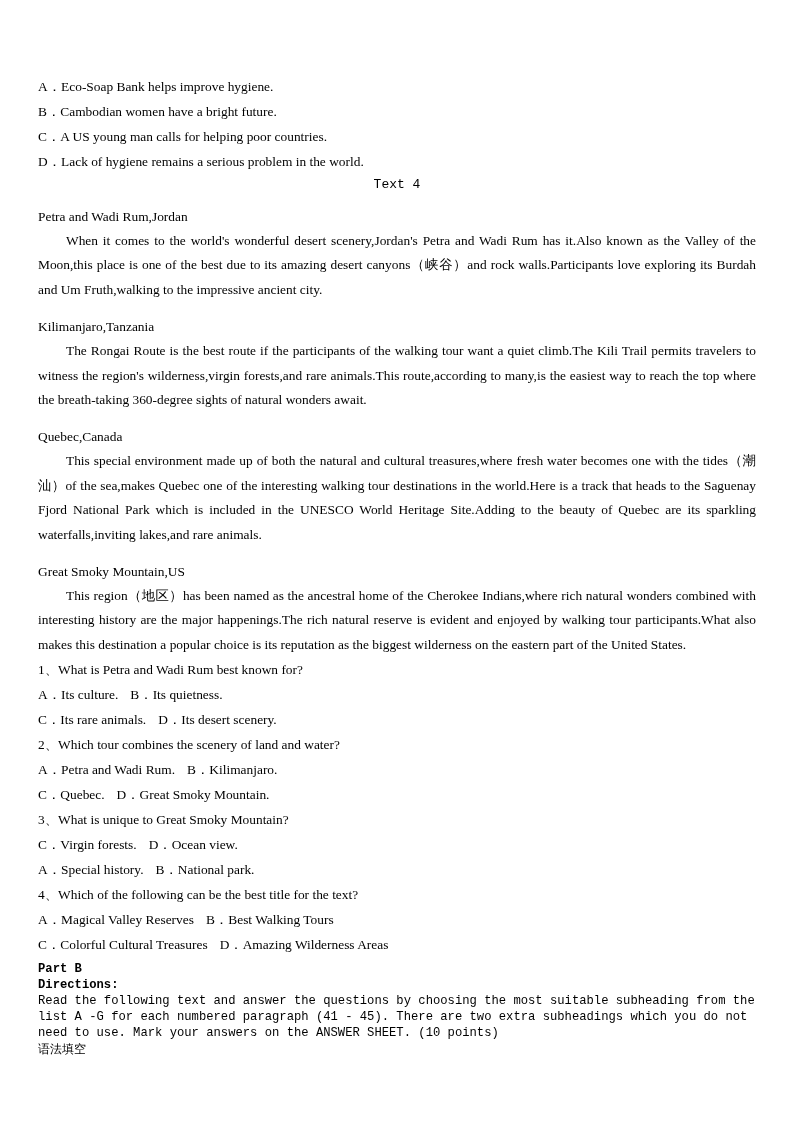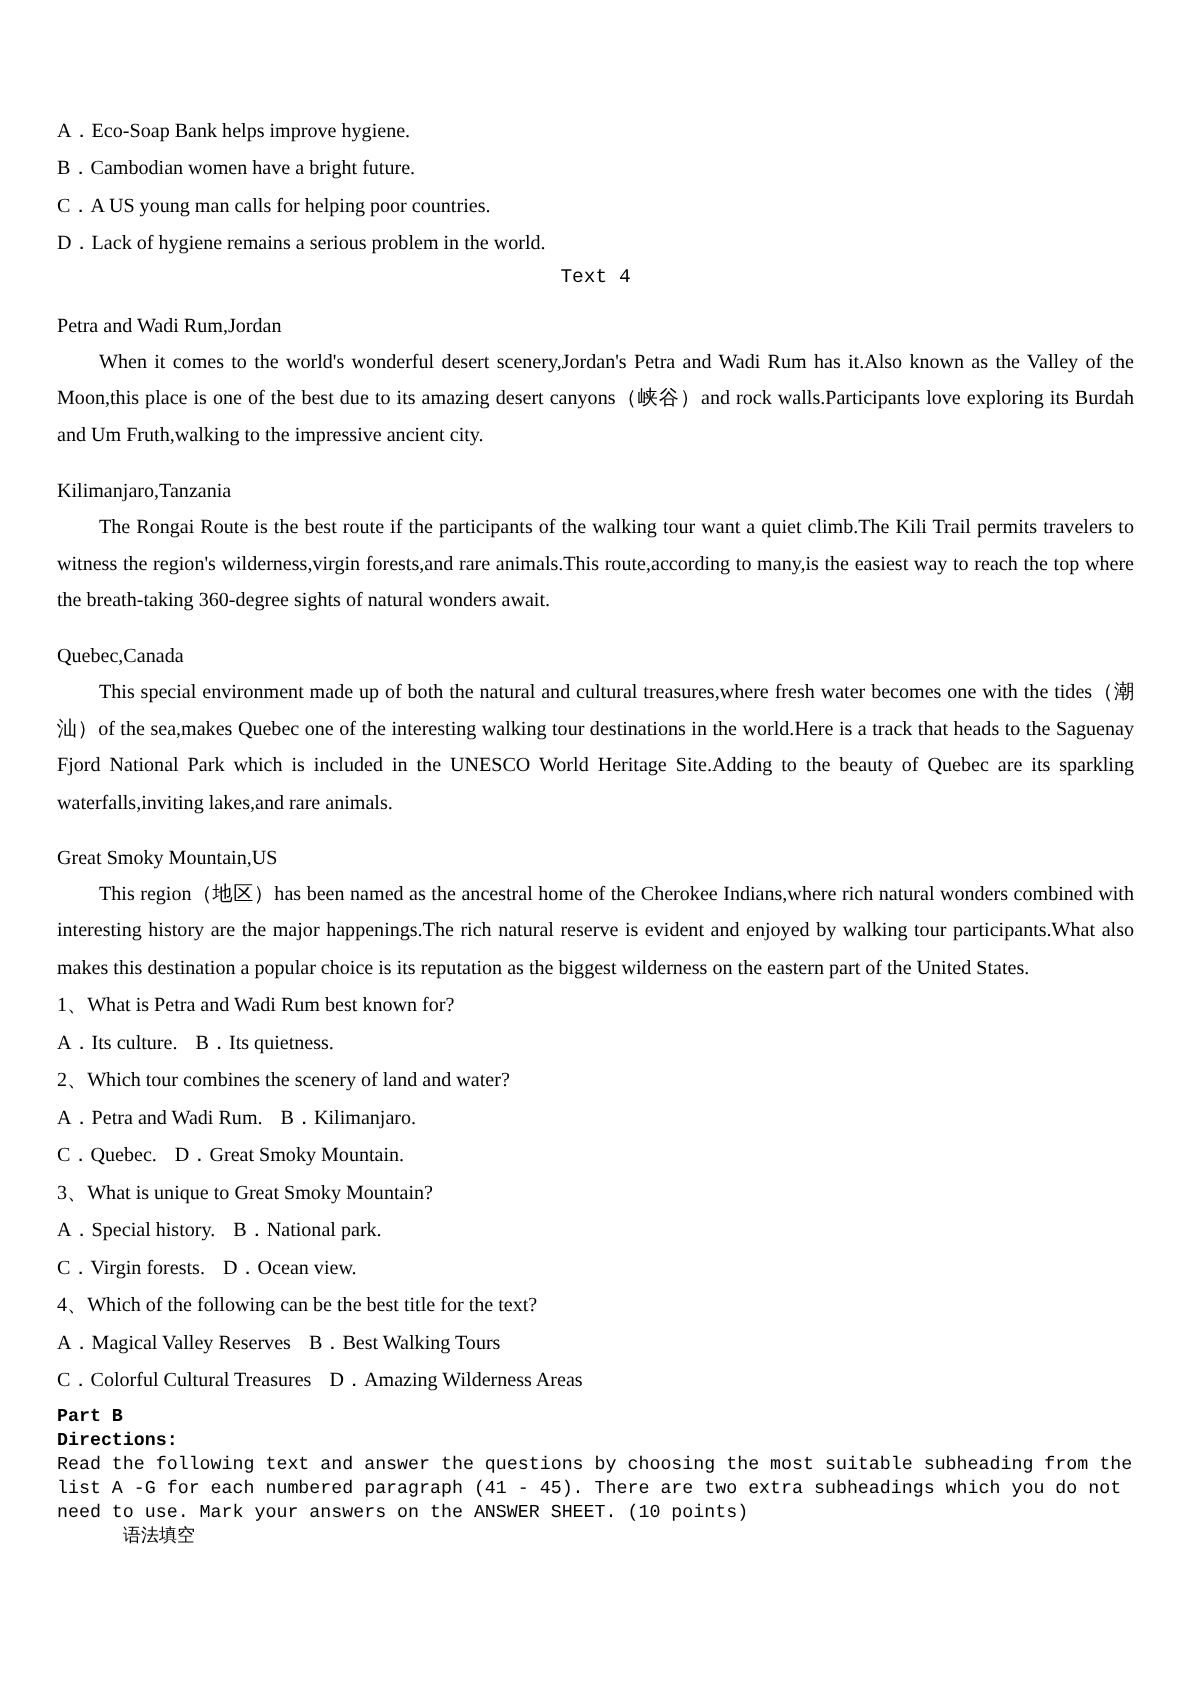--- a/index.html
+++ b/index.html
@@ -60,23 +60,22 @@
       line-height: 16px;
       margin-top: 4px;
     }
     .mono-block .bold {
       font-weight: bold;
     }
     .wrap-text {
       white-space: normal;
     }
     .cjk {
-      font-family: Liberation Mono, monospace;
+      font-family: Liberation Serif, serif;
       font-size: 12px;
-      margin-left: 44px;
     }
   </style>
 </head>
 <body>
 
 <div class="page">
 
   <div class="serif">
     <div class="line"><span>A．</span><span>Eco-Soap Bank helps improve hygiene.</span></div>
     <div class="line"><span>B．</span><span>Cambodian women have a bright future.</span></div>
@@ -97,30 +96,31 @@
     <div class="para">This special environment made up of both the natural and cultural treasures,where fresh water becomes one with the tides（潮汕）of the sea,makes Quebec one of the interesting walking tour destinations in the world.Here is a track that heads to the Saguenay Fjord National Park which is included in the UNESCO World Heritage Site.Adding to the beauty of Quebec are its sparkling waterfalls,inviting lakes,and rare animals.</div>
 
     <div class="heading">Great Smoky Mountain,US</div>
     <div class="para">This region（地区）has been named as the ancestral home of the Cherokee Indians,where rich natural wonders combined with interesting history are the major happenings.The rich natural reserve is evident and enjoyed by walking tour participants.What also makes this destination a popular choice is its reputation as the biggest wilderness on the eastern part of the United States.</div>
   </div>
 
   <div class="serif">
     <div>
       <div class="line">1、What is Petra and Wadi Rum best known for?</div>
       <div class="line"><span>A．Its culture.</span><span class="opt-gap"></span><span>B．Its quietness.</span></div>
+      <div class="line"><span>C．Its rare animals.</span><span class="opt-gap"></span><span>D．Its desert scenery.</span></div>
     </div>
     <div>
       <div class="line">2、Which tour combines the scenery of land and water?</div>
       <div class="line"><span>A．Petra and Wadi Rum.</span><span class="opt-gap"></span><span>B．Kilimanjaro.</span></div>
       <div class="line"><span>C．Quebec.</span><span class="opt-gap"></span><span>D．Great Smoky Mountain.</span></div>
     </div>
     <div>
       <div class="line">3、What is unique to Great Smoky Mountain?</div>
+      <div class="line"><span>C．Virgin forests.</span><span class="opt-gap"></span><span>D．Ocean view.</span></div>
       <div class="line"><span>A．Special history.</span><span class="opt-gap"></span><span>B．National park.</span></div>
-      <div class="line"><span>C．Virgin forests.</span><span class="opt-gap"></span><span>D．Ocean view.</span></div>
     </div>
     <div>
       <div class="line">4、Which of the following can be the best title for the text?</div>
       <div class="line"><span>A．Magical Valley Reserves</span><span class="opt-gap"></span><span>B．Best Walking Tours</span></div>
       <div class="line"><span>C．Colorful Cultural Treasures</span><span class="opt-gap"></span><span>D．Amazing Wilderness Areas</span></div>
     </div>
   </div>
 
   <div class="mono-block">
     <div class="bold">Part B</div>

